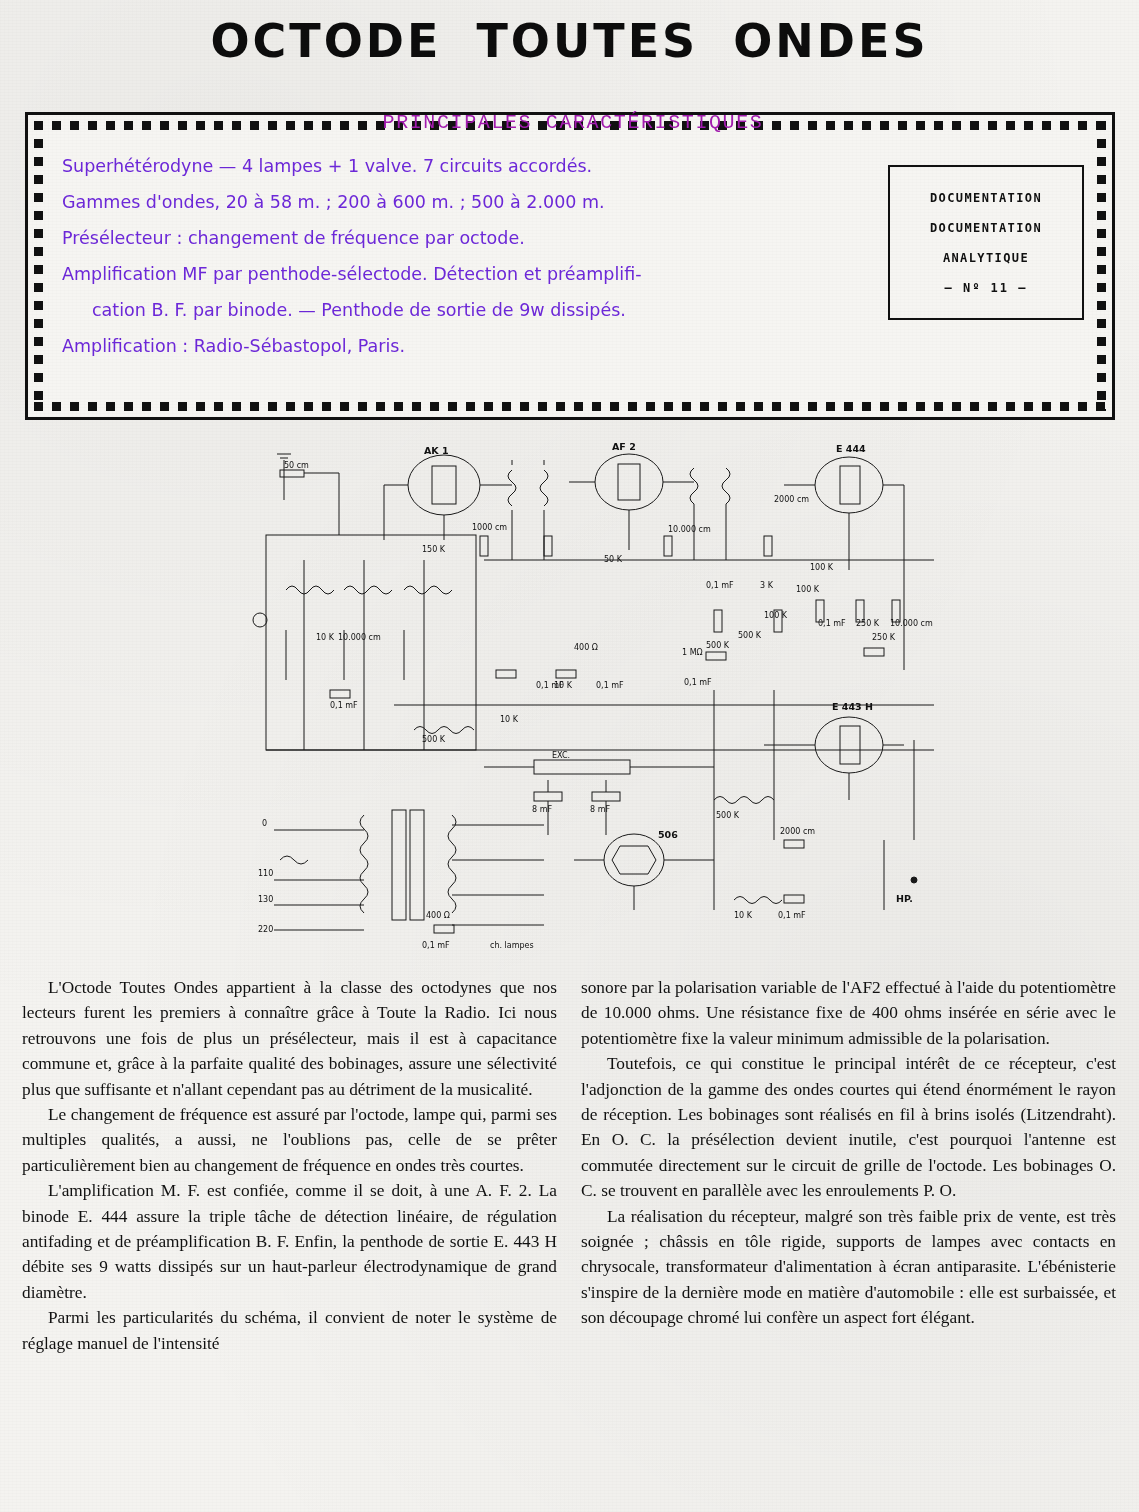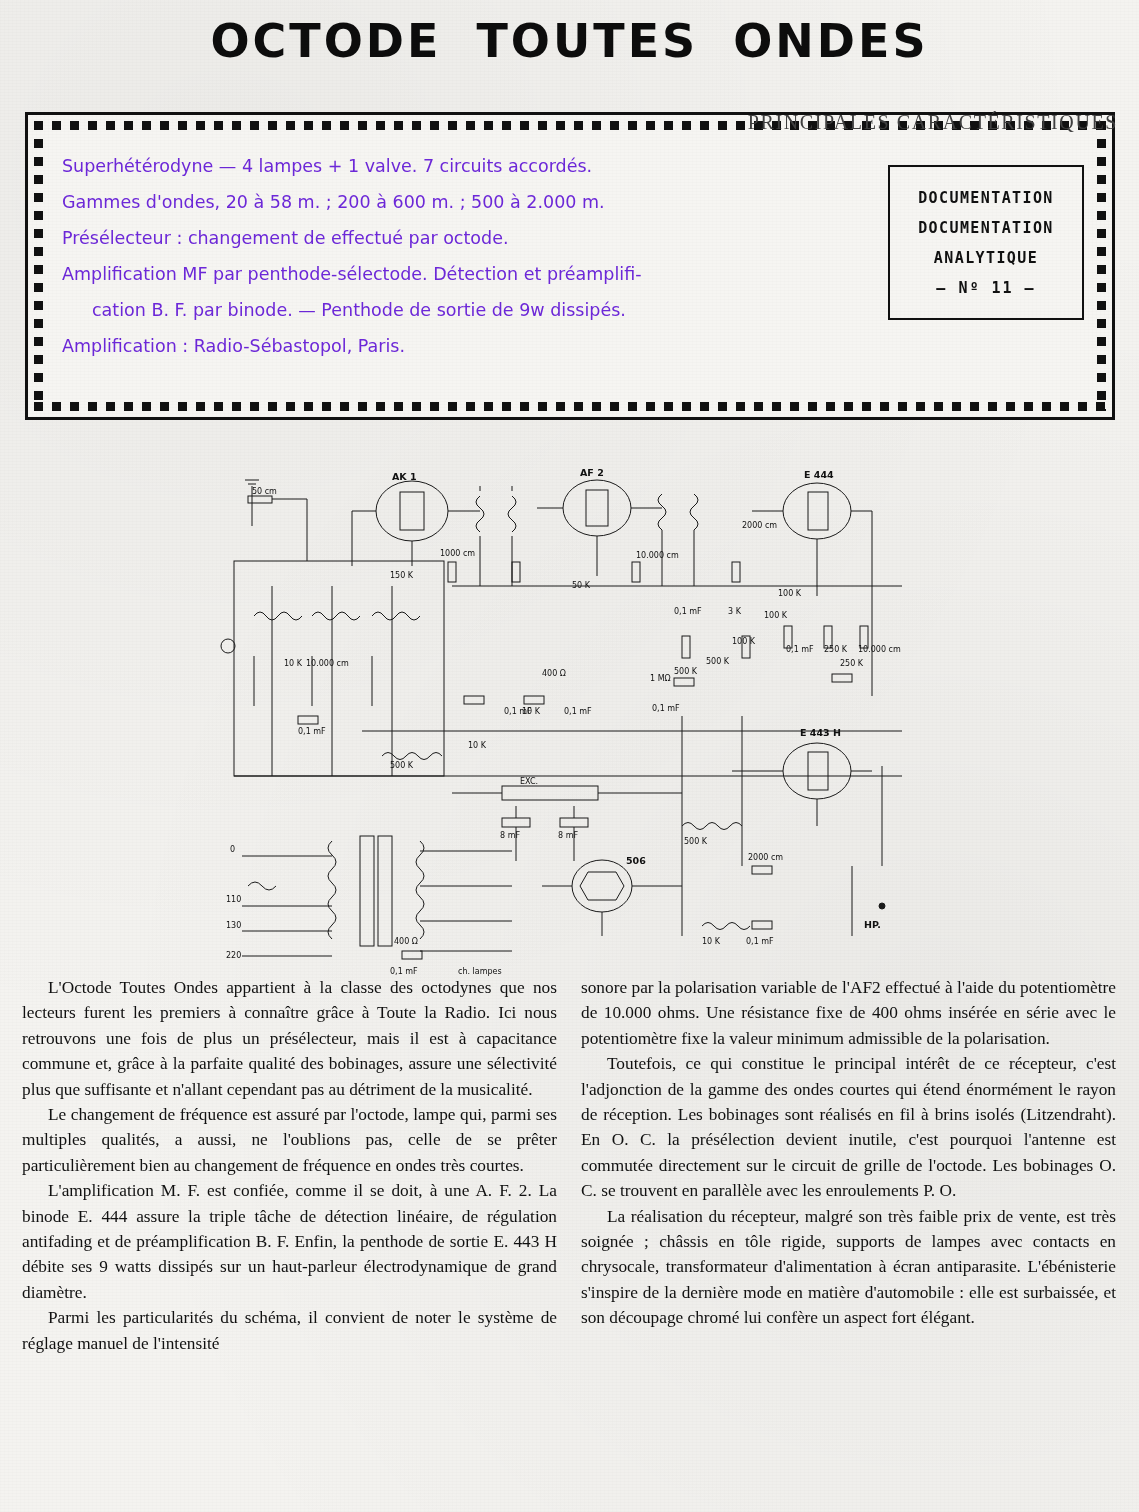--- a/index.html
+++ b/index.html
@@ -73,25 +73,25 @@
       repeating-linear-gradient(90deg, #111 0 9px, transparent 9px 18px) top left / 100% 9px no-repeat,
       repeating-linear-gradient(90deg, #111 0 9px, transparent 9px 18px) bottom left / 100% 9px no-repeat,
       repeating-linear-gradient(180deg, #111 0 9px, transparent 9px 18px) top left / 9px 100% no-repeat,
       repeating-linear-gradient(180deg, #111 0 9px, transparent 9px 18px) top right / 9px 100% no-repeat;
   }
   .char-title {
     position: absolute;
     top: -4px;
     left: 0;
     width: 1090px;
-    text-align: right;
-    font-family: Liberation Serif, serif;
+    text-align: center;
+    font-family: Liberation Mono, monospace;
     font-size: 20px;
     letter-spacing: 1.6px;
-    color: #404040;
+    color: #a21caf;
   }
   .char-list {
     position: absolute;
     left: 34px;
     top: 36px;
     width: 830px;
     font-family: "DejaVu Sans", sans-serif;
     font-size: 17.5px;
     line-height: 31px;
     color: #6d28d9;
@@ -104,37 +104,36 @@
     position: absolute;
     right: 28px;
     top: 50px;
     width: 196px;
     height: 155px;
     box-sizing: border-box;
     border: 2px solid #111;
     text-align: center;
     font-family: "DejaVu Sans Mono", monospace;
     font-weight: bold;
-    font-size: 15px;
+    font-size: 12px;
     letter-spacing: 1.4px;
     color: #111;
     padding-top: 16px;
     line-height: 30px;
     background: #f6f5f2;
   }
   .docstamp .num { letter-spacing: 2px; }
 
   
   .schematic {
     position: absolute;
-    left: 212px;
+    left: 244px;
     top: 440px;
     width: 690px;
     height: 530px;
-    margin-top: 26px;
   }
   .schematic svg { display: block; }
   .sch-label {
     font-family: "DejaVu Sans", sans-serif;
     font-size: 8px;
     fill: #111;
   }
   .sch-label-b {
     font-family: "DejaVu Sans", sans-serif;
     font-size: 9.5px;
@@ -168,21 +167,21 @@
 <div class="page">
 
   <div class="title">OCTODE  TOUTES  ONDES</div>
 
   <div class="charbox">
     <div class="dashframe"></div>
     <div class="char-title">PRINCIPALES CARACTÉRISTIQUES</div>
     <div class="char-list">
       <p>Superhétérodyne — 4 lampes + 1 valve. 7 circuits accordés.</p>
       <p>Gammes d'ondes, 20 à 58 m. ; 200 à 600 m. ; 500 à 2.000 m.</p>
-      <p>Présélecteur : changement de effectué par octode.</p>
+      <p>Présélecteur : changement de fréquence par octode.</p>
       <p>Amplification MF par penthode-sélectode. Détection et préamplifi-</p>
       <p class="indent">cation B. F. par binode. — Penthode de sortie de 9w dissipés.</p>
       <p>Amplification : Radio-Sébastopol, Paris.</p>
     </div>
     <div class="docstamp">
       <div>DOCUMENTATION</div>
       <div>DOCUMENTATION</div>
       <div>ANALYTIQUE</div>
       <div class="num">— Nº 11 —</div>
     </div>

